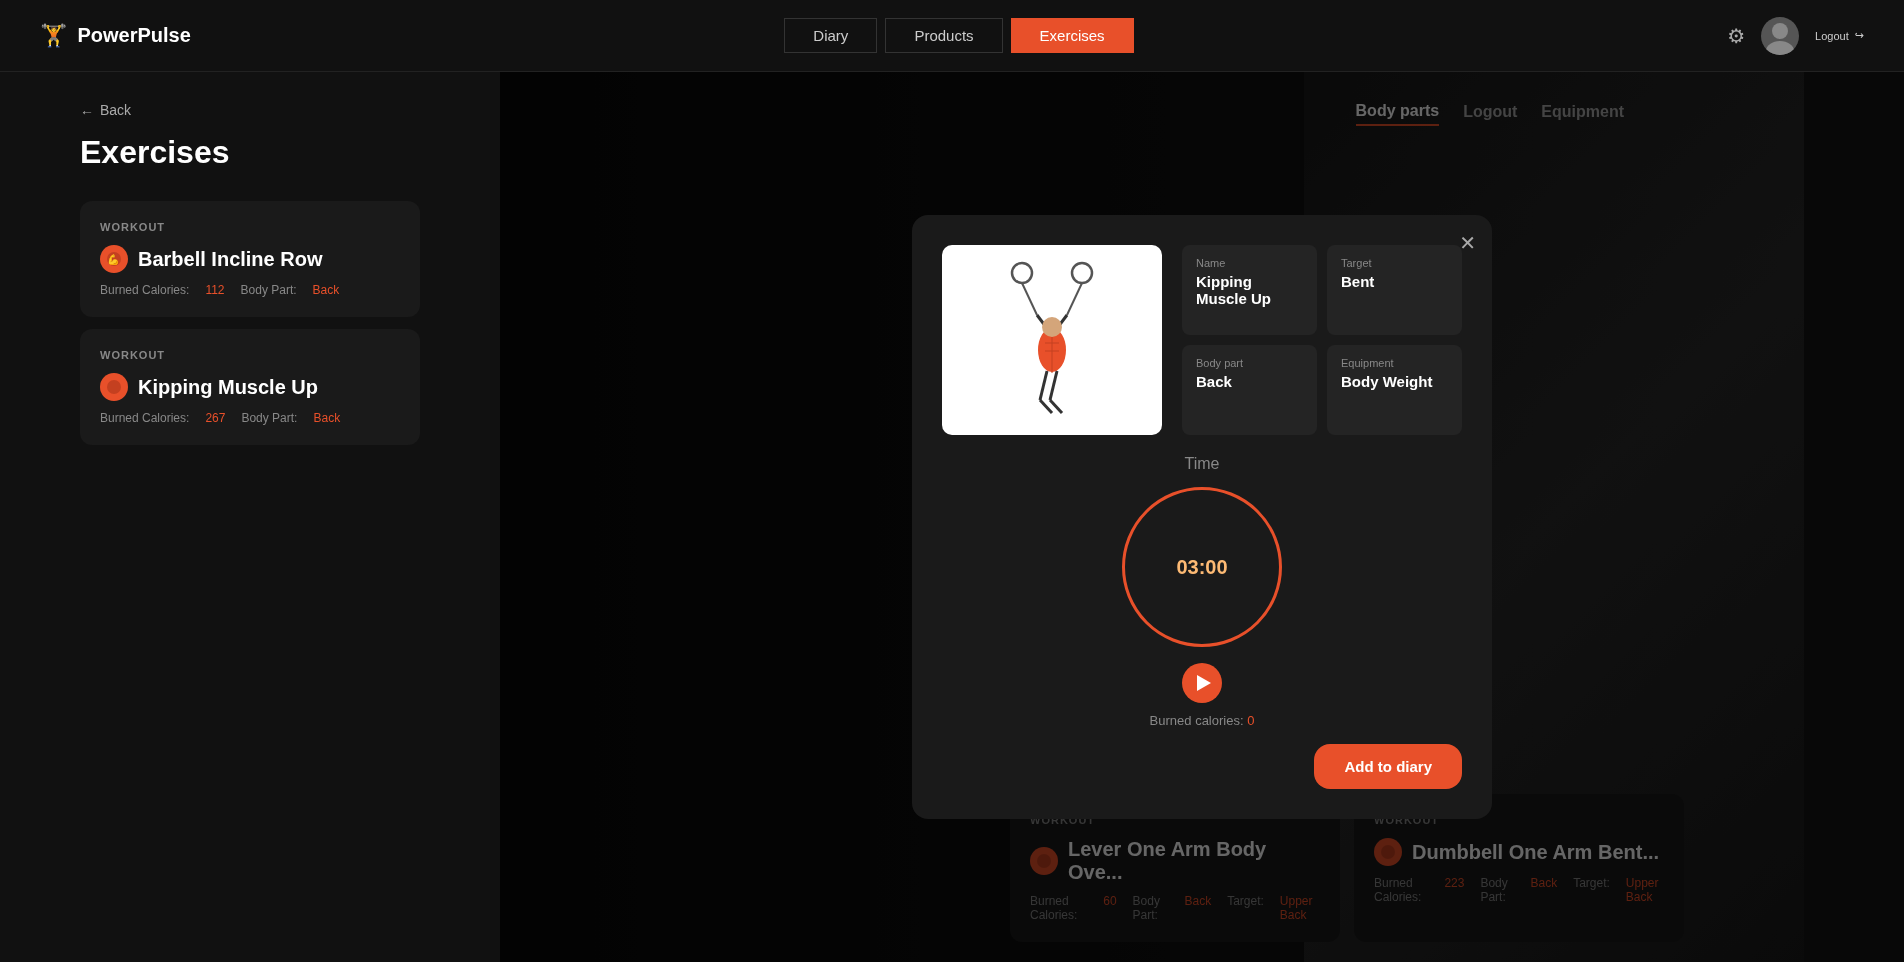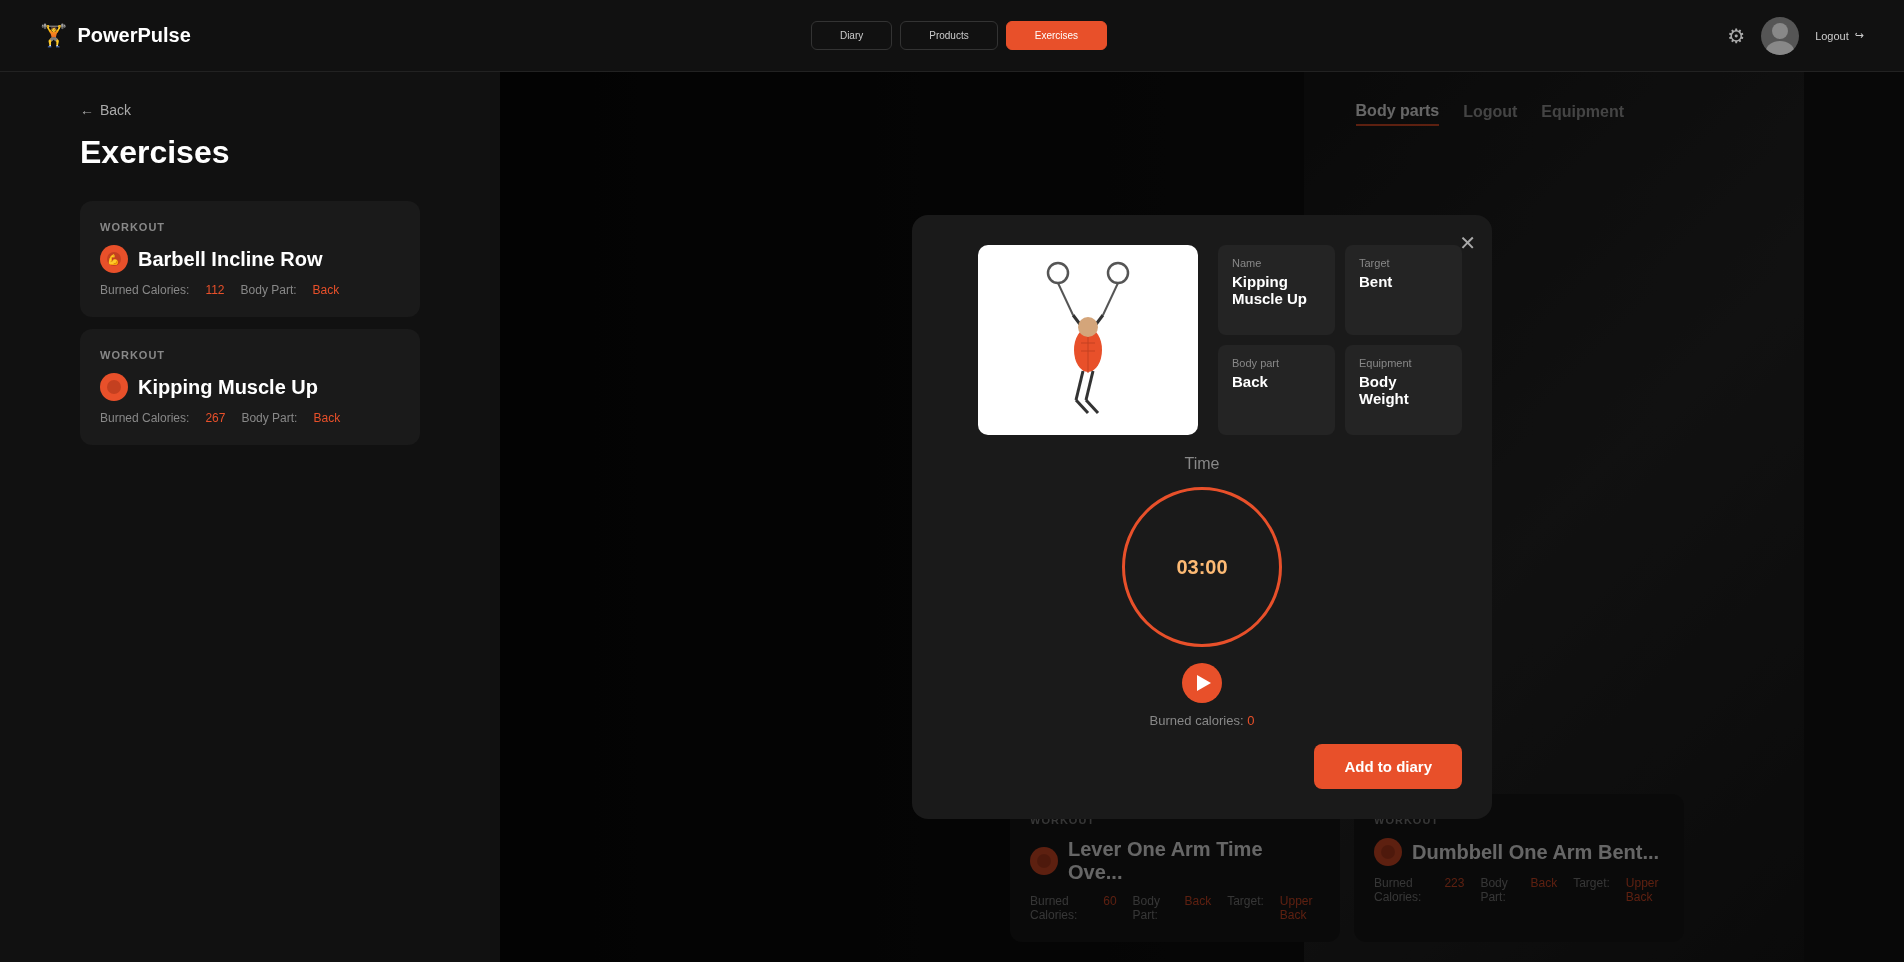--- a/index.html
+++ b/index.html
@@ -35,25 +35,25 @@
       color: #e8502a;
       font-size: 22px;
     }
     .nav-center {
       display: flex;
       align-items: center;
       gap: 8px;
     }
     .nav-btn {
       padding: 8px 28px;
-      border-radius: 6px;
+      border-radius: 0;
       border: 1px solid #333;
       background: transparent;
       color: #ccc;
-      font-size: 10px;
+      font-size: 15px;
       cursor: pointer;
     }
     .nav-btn.active {
       background: #e8502a;
       border-color: #e8502a;
       color: #fff;
     }
     .nav-right {
       display: flex;
       align-items: center;
@@ -217,21 +217,20 @@
       color: #aaa;
       font-size: 20px;
       cursor: pointer;
     }
 
     
     .modal-top {
       display: flex;
       gap: 20px;
       margin-bottom: 20px;
-      margin-left: 36px;
     }
     .exercise-image {
       width: 220px;
       height: 190px;
       background: #fff;
       border-radius: 10px;
       flex-shrink: 0;
       overflow: hidden;
       display: flex;
       align-items: center;
@@ -436,21 +435,21 @@
 
     <div class="bottom-cards">
       <div class="bottom-card">
         <div class="workout-label">WORKOUT</div>
         <div class="workout-name">
           <div class="workout-icon">
             <svg width="16" height="16" viewBox="0 0 16 16">
                 <circle cx="8" cy="8" r="7" fill="#c44020"></circle>
               </svg>
           </div>
-          <span>Lever One Arm Time Ove...</span>
+          <span>Lever One Arm Body Ove...</span>
         </div>
         <div class="workout-meta">
           <span>Burned Calories:</span>
           <span class="val">60</span>
           <span>Body Part:</span>
           <span class="val">Back</span>
           <span>Target:</span>
           <span class="val">Upper Back</span>
         </div>
       </div>
@@ -538,18 +537,18 @@
           <button class="play-btn">
             <div class="play-icon"></div>
           </button>
           <div class="burned-calories">
             <span>Burned calories:</span>
             <span class="val">0</span>
           </div>
         </div>
 
         <div style="display:flex;justify-content:flex-end;margin-top:16px;">
-          <button class="add-diary-btn" style="float:none;margin-top:0;">Add to diary</button>
+          <button class="add-diary-btn" style="float:none;margin-top:0;border-radius:16px;">Add to diary</button>
         </div>
       </div>
     </div>
   </div>
 </div>
 
 </body></html>

